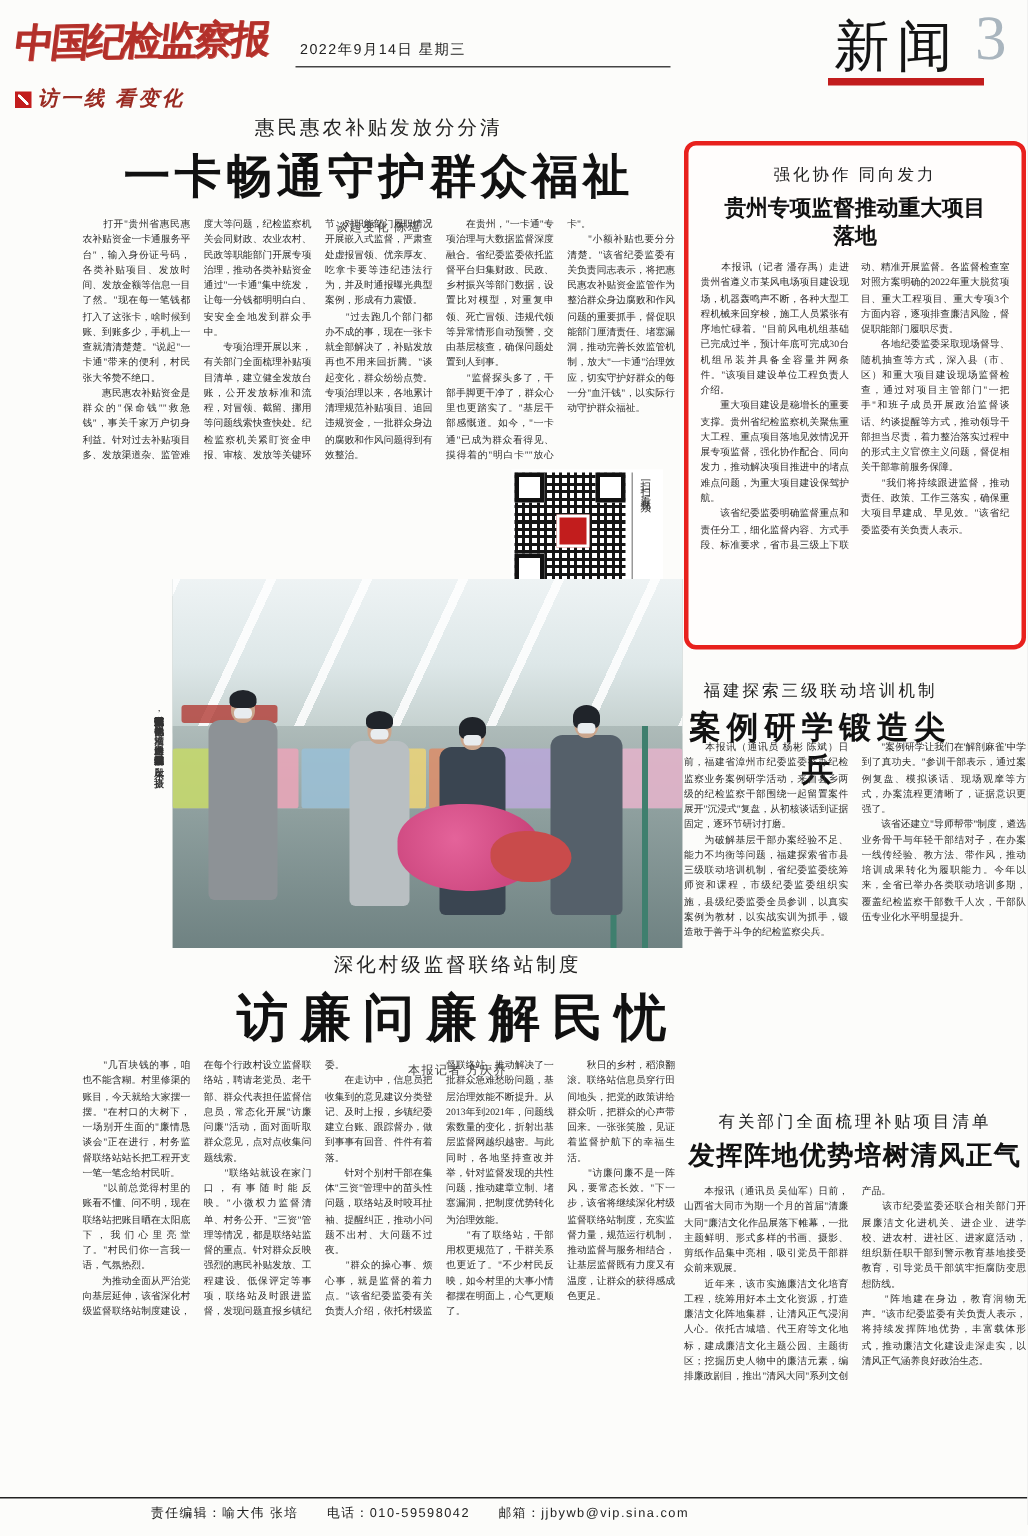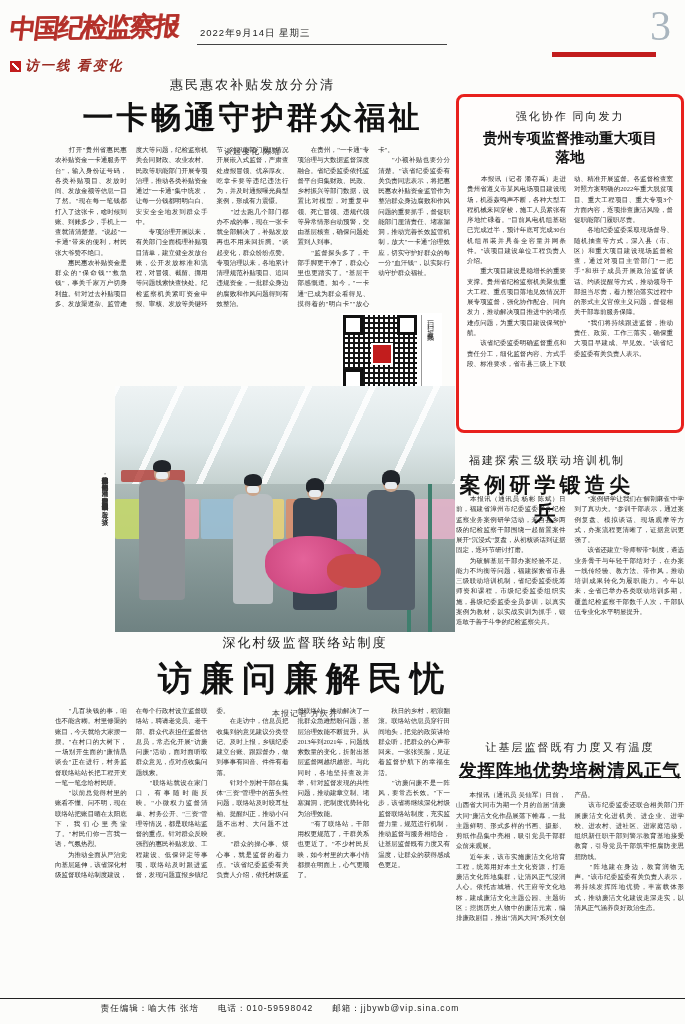--- a/index.html
+++ b/index.html
@@ -83,36 +83,37 @@
           background:#fffdfc;box-sizing:border-box;padding:10px 8px 6px;}
   .redbox .kicker-sm{margin-top:2px;}
   .redbox .headline{font-size:14.5px;letter-spacing:0;margin:5px 10px 7px;}
   .redbox .bodytext{height:272px;column-count:2;column-gap:8px;}
 
   .fujian{left:456px;top:453px;width:182px;}
   .fujian .headline{font-size:21px;letter-spacing:4px;margin-top:3px;}
   .fujian-body{left:456px;top:494px;width:228px;height:241px;column-count:2;column-gap:9px;}
 
   .shanxi{left:456px;top:740px;width:228px;}
-  .shanxi .headline{font-size:17.5px;letter-spacing:1px;margin-top:3px;text-decoration:underline;}
+  .shanxi .headline{font-size:17.5px;letter-spacing:1px;margin-top:3px;}
   .shanxi-body{left:456px;top:790px;width:228px;height:200px;column-count:2;column-gap:9px;}
 
   
   .footer-rule{left:0;top:998px;width:685px;height:1px;background:#222;}
   .footer{left:0;top:1003px;width:560px;text-align:center;font-size:8.5px;color:#222;
           font-family:"Liberation Sans",sans-serif;letter-spacing:1px;}
 </style>
 </head>
 <body>
 
 <div class="page">
 
   <div class="abs masthead">中国纪检监察报</div>
   <div class="abs date">2022年9月14日  星期三</div>
   <div class="abs date-rule"></div>
+  <div class="abs section-title">新闻</div>
   <div class="abs section-underline"></div>
   <div class="abs page-num">3</div>
 
   <div class="abs col-label">
     <span class="sq"></span>
     <span class="txt">访一线 看变化</span>
   </div>
 
   <div class="abs lead">
     <div class="kicker">惠民惠农补贴发放分分清</div>
@@ -222,21 +223,21 @@
   <div class="abs fujian">
     <div class="kicker-sm">福建探索三级联动培训机制</div>
     <div class="headline">案例研学锻造尖兵</div>
   </div>
   <div class="abs fujian-body bodytext">　　本报讯（通讯员 杨彬 陈斌）日前，福建省漳州市纪委监委举办纪检监察业务案例研学活动，来自县乡两级的纪检监察干部围绕一起留置案件展开"沉浸式"复盘，从初核谈话到证据固定，逐环节研讨打磨。
 　　为破解基层干部办案经验不足、能力不均衡等问题，福建探索省市县三级联动培训机制，省纪委监委统筹师资和课程，市级纪委监委组织实施，县级纪委监委全员参训，以真实案例为教材，以实战实训为抓手，锻造敢于善于斗争的纪检监察尖兵。
 　　"案例研学让我们在'解剖麻雀'中学到了真功夫。"参训干部表示，通过案例复盘、模拟谈话、现场观摩等方式，办案流程更清晰了，证据意识更强了。
 　　该省还建立"导师帮带"制度，遴选业务骨干与年轻干部结对子，在办案一线传经验、教方法、带作风，推动培训成果转化为履职能力。今年以来，全省已举办各类联动培训多期，覆盖纪检监察干部数千人次，干部队伍专业化水平明显提升。</div>
 
   <div class="abs shanxi">
-    <div class="kicker-sm">让基层监督既有力度又有温度</div>
+    <div class="kicker-sm">有关部门全面梳理补贴项目清单</div>
     <div class="headline">发挥阵地优势培树清风正气</div>
   </div>
   <div class="abs shanxi-body bodytext">　　本报讯（通讯员 吴仙军）日前，山西省大同市为期一个月的首届"清廉大同"廉洁文化作品展落下帷幕，一批主题鲜明、形式多样的书画、摄影、剪纸作品集中亮相，吸引党员干部群众前来观展。
 　　近年来，该市实施廉洁文化培育工程，统筹用好本土文化资源，打造廉洁文化阵地集群，让清风正气浸润人心。依托古城墙、代王府等文化地标，建成廉洁文化主题公园、主题街区；挖掘历史人物中的廉洁元素，编排廉政剧目，推出"清风大同"系列文创产品。
 　　该市纪委监委还联合相关部门开展廉洁文化进机关、进企业、进学校、进农村、进社区、进家庭活动，组织新任职干部到警示教育基地接受教育，引导党员干部筑牢拒腐防变思想防线。
 　　"阵地建在身边，教育润物无声。"该市纪委监委有关负责人表示，将持续发挥阵地优势，丰富载体形式，推动廉洁文化建设走深走实，以清风正气涵养良好政治生态。</div>
 
   <div class="abs footer-rule"></div>
   <div class="abs footer">责任编辑：喻大伟 张培　　电话：010-59598042　　邮箱：jjbywb@vip.sina.com</div>
 

